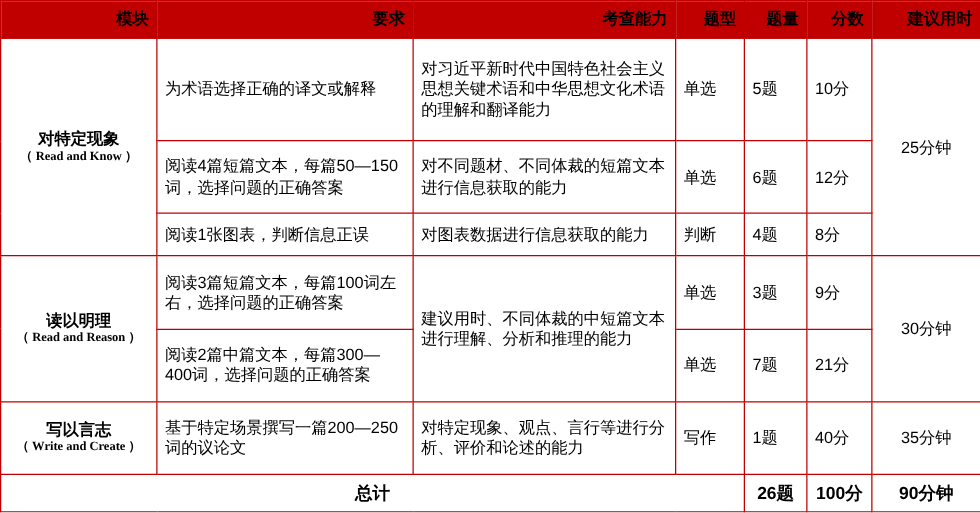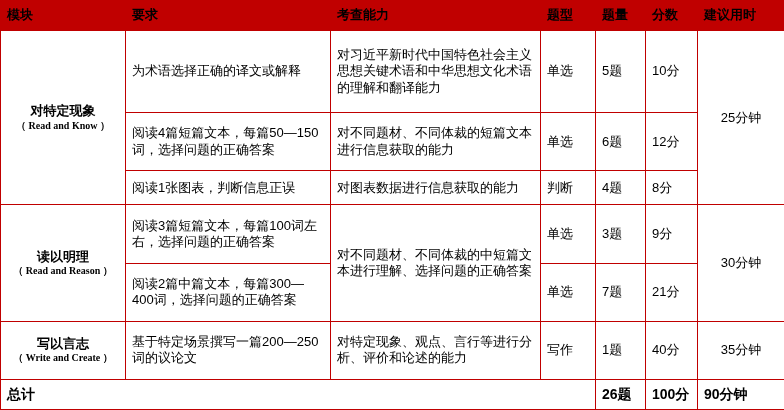--- a/index.html
+++ b/index.html
@@ -31,21 +31,21 @@
     vertical-align: middle;
     font-size: 13px;
     color: #000000;
     line-height: 1.25;
     box-sizing: border-box;
   }
   thead th {
     background: #c00000;
     color: #ffffff;
     font-weight: bold;
-    text-align: left;
+    text-align: right;
     font-size: 14px;
     height: 30px;
     padding: 4px 2px;
   }
   td.module {
     text-align: center;
     font-weight: bold;
     font-size: 14px;
     line-height: 1.45;
   }
@@ -61,20 +61,21 @@
   }
   td.ctr {
     text-align: left;
     font-size: 13px;
   }
   td.time {
     text-align: center;
     font-size: 13px;
   }
   tr.total td {
+    text-align: center;
     font-weight: bold;
     font-size: 14px;
     height: 30px;
     margin-top: 44px;
   }
   tr.total td.total-label {
     font-weight: bold;
   }
 </style>
 </head>
@@ -121,21 +122,21 @@
         <td class="ctr">4题</td>
         <td class="ctr">8分</td>
       </tr>
 
       <tr>
         <td class="module" rowspan="2">
           <span>读以明理</span>
           <span class="en">（ Read and Reason ）</span>
         </td>
         <td class="req">阅读3篇短篇文本，每篇100词左右，选择问题的正确答案</td>
-        <td class="ability" rowspan="2">对不同题材、不同体裁的中短篇文本进行理解、选择问题的正确答案</td>
+        <td class="ability" rowspan="2">建议用时、不同体裁的中短篇文本进行理解、分析和推理的能力</td>
         <td class="ctr">单选</td>
         <td class="ctr">3题</td>
         <td class="ctr">9分</td>
         <td class="time" rowspan="2">30分钟</td>
       </tr>
       <tr>
         <td class="req">阅读2篇中篇文本，每篇300—400词，选择问题的正确答案</td>
         <td class="ctr">单选</td>
         <td class="ctr">7题</td>
         <td class="ctr">21分</td>

